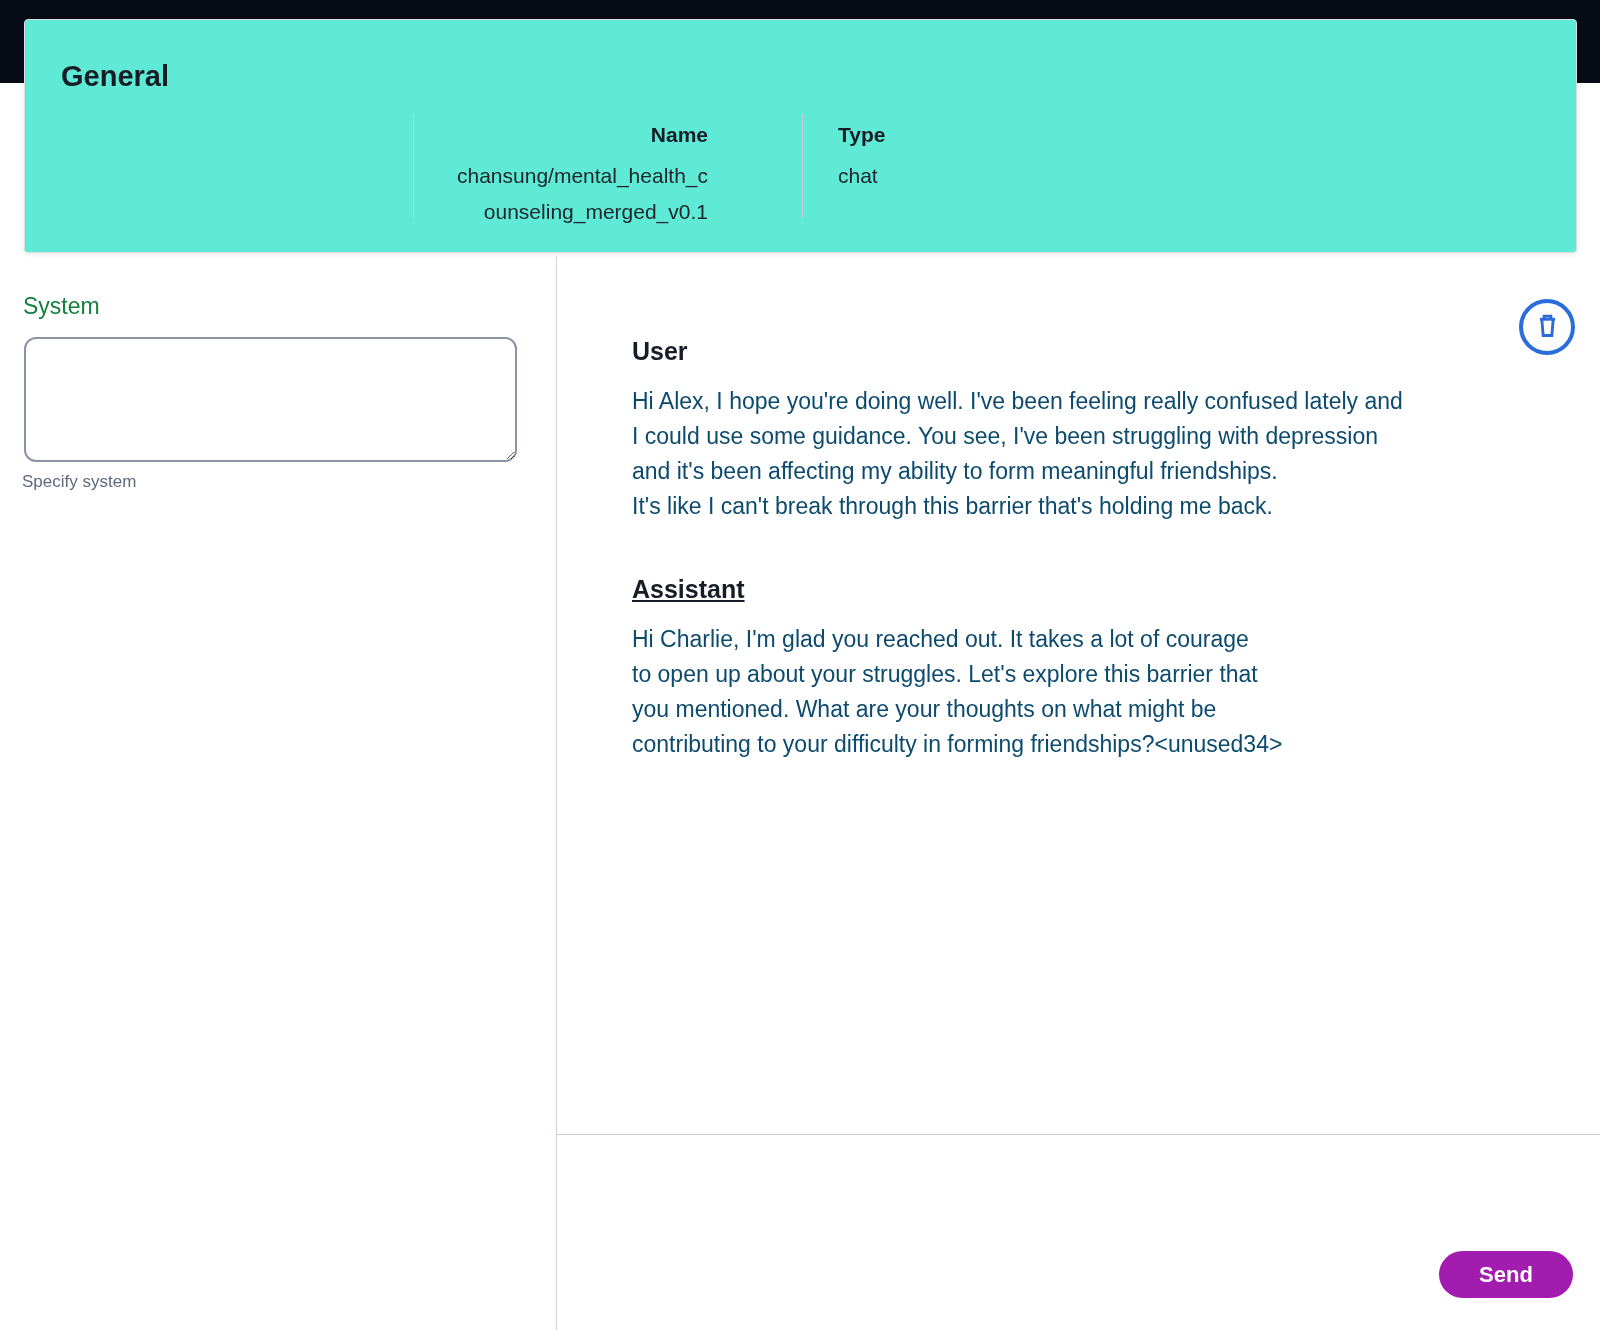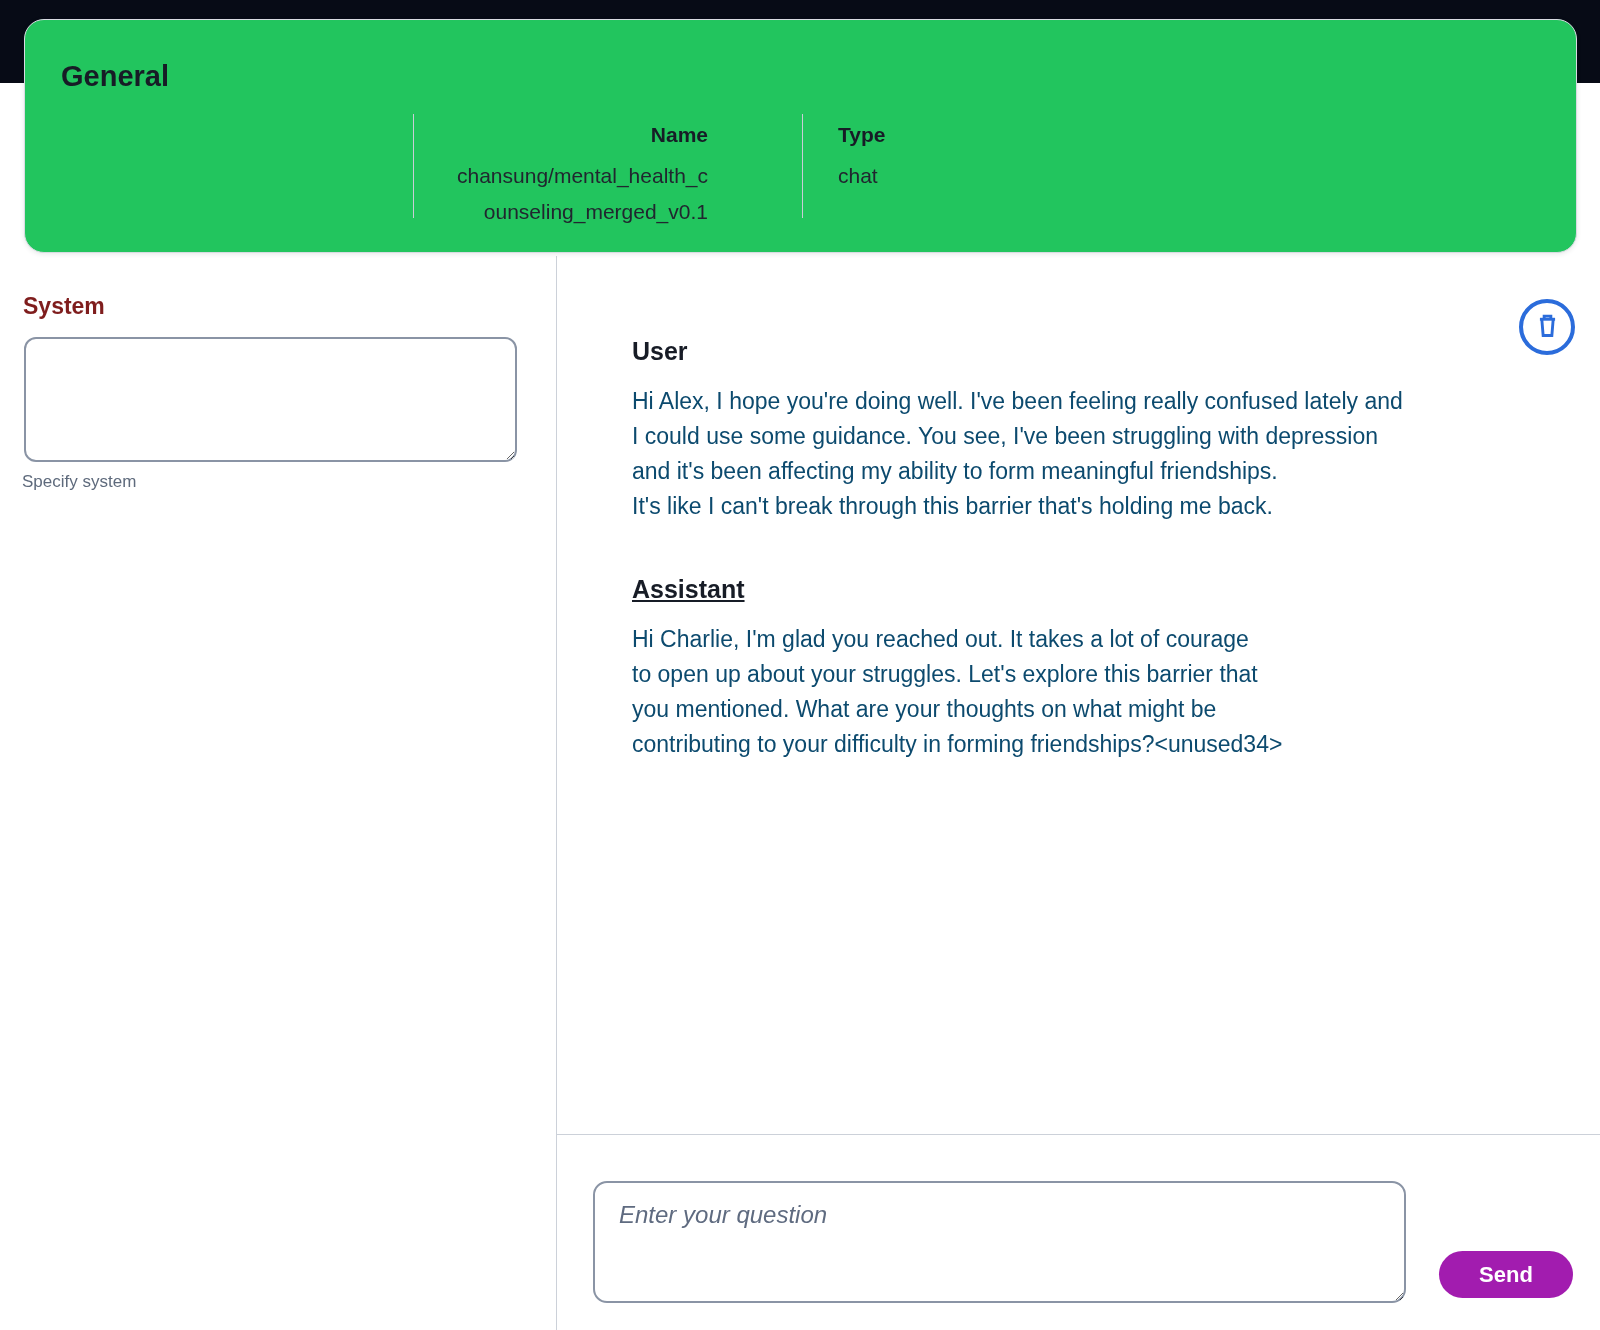--- a/index.html
+++ b/index.html
@@ -3,40 +3,40 @@
 <meta charset="utf-8">
 <style>
   html,body{margin:0;padding:0;background:#ffffff;}
   body{font-family:"Liberation Sans", sans-serif; -webkit-font-smoothing:antialiased;}
   #app{position:relative;width:1600px;height:1330px;overflow:hidden;background:#ffffff;}
 
   
   .topbar{position:absolute;left:0;top:0;width:1600px;height:83px;background:#070b16;}
 
   
-  .card{position:absolute;left:24px;top:19px;width:1551px;height:232px;background:#22c55e;
-        border:1px solid #d8dbe2;border-radius:20px;box-shadow:0 1px 5px rgba(20,25,35,0.10);z-index:2;}
+  .card{position:absolute;left:24px;top:19px;width:1551px;height:232px;background:#5eead4;
+        border:1px solid #d8dbe2;border-radius:4px;box-shadow:0 1px 5px rgba(20,25,35,0.10);z-index:2;}
   .card-title{position:absolute;left:36px;top:40px;font-size:29px;font-weight:700;color:#171c26;}
   .field{position:absolute;top:103px;}
   .field .flabel{font-size:21px;font-weight:700;color:#171c26;margin-bottom:11px;}
   .field .fvalue{font-size:21px;color:#21262f;line-height:36px;}
   .field-1{left:35px;}
   .field-2{left:428px;text-align:right;}
   .field-2 .fvalue{width:255px;word-break:break-all;}
   .field-3{left:813px;}
   .vsep{position:absolute;top:94px;width:1px;height:104px;background:#c9cdd6;}
   .vsep-1{left:388px;}
   .vsep-2{left:777px;}
 
   
   .panel-divider-v{position:absolute;left:556px;top:256px;width:1px;height:1074px;background:#ccd1d9;}
   .panel-divider-h{position:absolute;left:557px;top:1134px;width:1043px;height:1px;background:#ccd1d9;}
 
   
-  .system-label{position:absolute;left:23px;top:293px;font-size:23px;font-weight:700;color:#7f1d1d;}
+  .system-label{position:absolute;left:23px;top:293px;font-size:23px;font-weight:400;color:#15803d;}
   .system-textarea{position:absolute;left:24px;top:337px;width:493px;height:125px;box-sizing:border-box;
         border:2px solid #8a94a5;border-radius:12px;resize:both;background:#fff;
         font-family:"Liberation Sans",sans-serif;font-size:20px;color:#21262f;padding:12px 16px;outline:none;}
   .system-helper{position:absolute;left:22px;top:472px;font-size:17px;color:#5e6a7c;}
 
   
   .trash-button{position:absolute;left:1519px;top:299px;width:56px;height:56px;box-sizing:border-box;
         border:4px solid #2b6cdb;border-radius:50%;background:#fff;display:flex;align-items:center;
         justify-content:center;cursor:pointer;padding:0;}
   .msg-role{position:absolute;left:632px;font-size:25px;font-weight:700;color:#171c26;}
@@ -102,16 +102,15 @@
 It's like I can't break through this barrier that's holding me back.</div>
 
   <div class="msg-role role-assistant">Assistant</div>
   <div class="msg-text text-assistant">Hi Charlie, I'm glad you reached out. It takes a lot of courage
 to open up about your struggles. Let's explore this barrier that
 you mentioned. What are your thoughts on what might be
 contributing to your difficulty in forming friendships?&lt;unused34&gt;</div>
 
   <div class="panel-divider-h"></div>
 
-  <textarea class="question-textarea" placeholder="Enter your question" style=""></textarea>
   <button class="send-button">Send</button>
 
 </div>
 
 </body></html>

